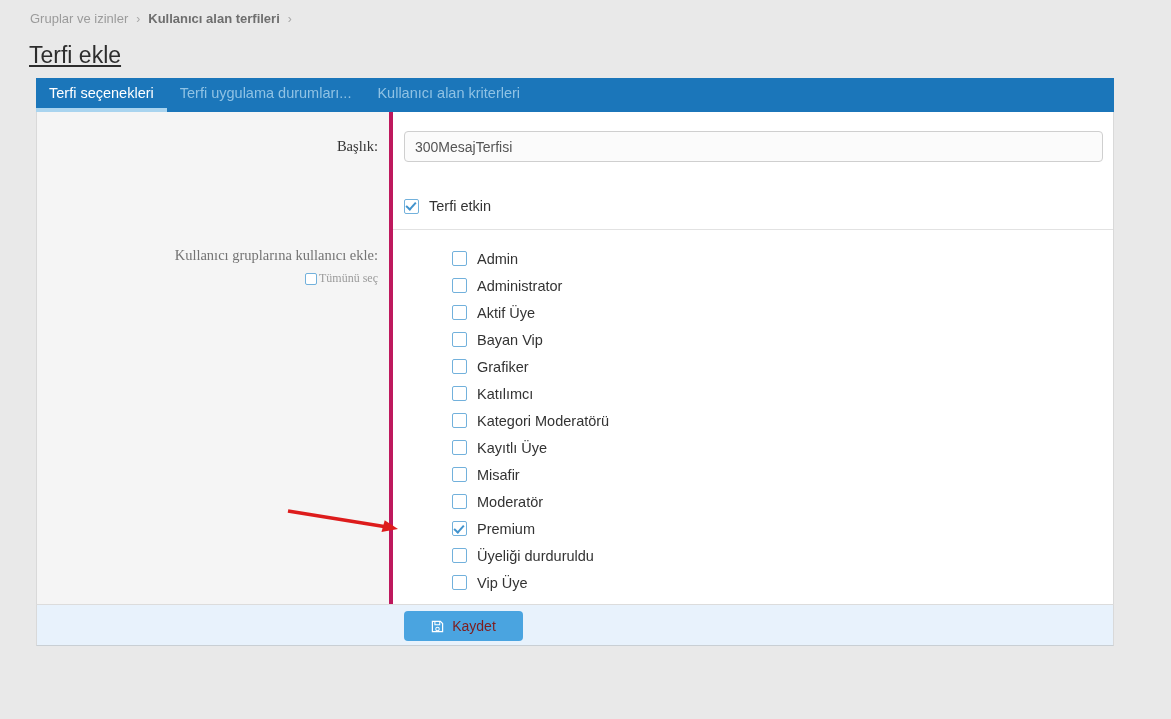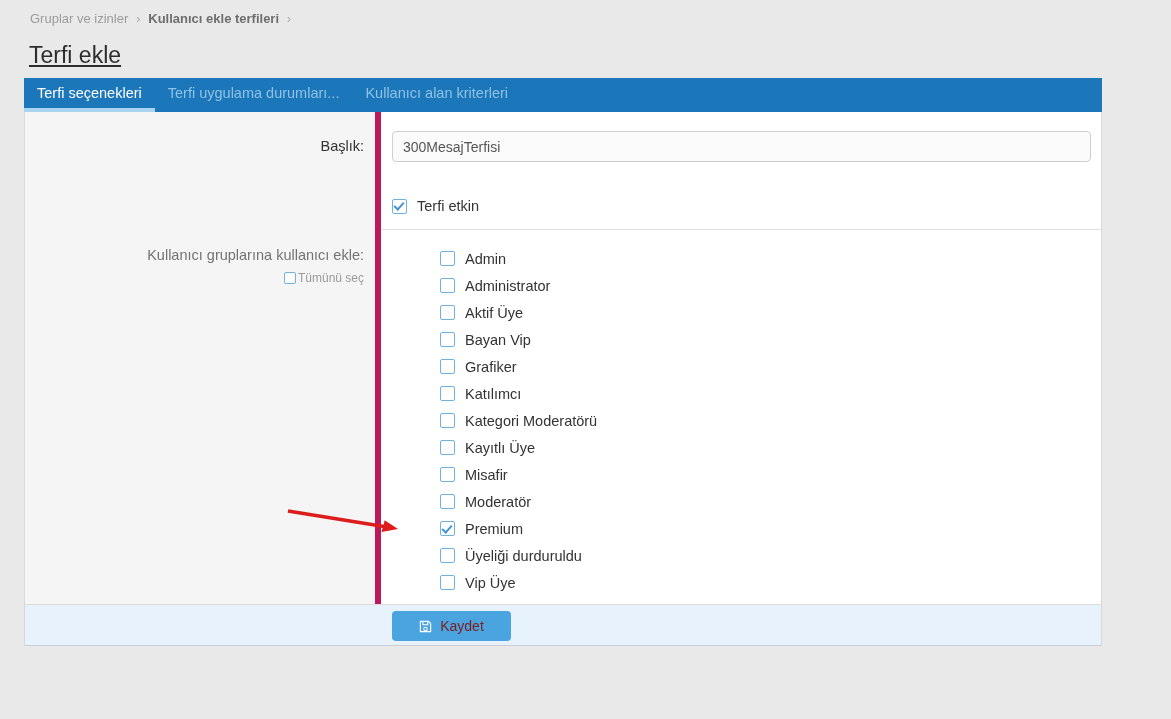--- a/index.html
+++ b/index.html
@@ -10,29 +10,29 @@
     -webkit-font-smoothing:antialiased;
   }
   
   .breadcrumb{position:absolute;left:30px;top:11px;font-size:13px;color:#9b9b9b;display:flex;align-items:center;justify-content:space-between;}
   .crumb{cursor:pointer;}
   .crumb.strong{color:#6e6e6e;font-weight:bold;}
   .sep{margin:0 8px;color:#a8a8a8;font-size:12px;}
   
   .page-title{position:absolute;left:29px;top:42px;margin:0;font-size:23px;font-weight:400;color:#2d2d2d;text-decoration:underline;}
   
-  .panel{position:absolute;left:24px;top:78px;width:1078px;}
+  .panel{position:absolute;left:36px;top:78px;width:1078px;}
   .tabbar{height:34px;background:#1b76ba;display:flex;}
   .tab{height:34px;line-height:31px;box-sizing:border-box;padding:0 13px;font-size:14.5px;
        color:#8fc2e4;border-bottom:4px solid transparent;cursor:pointer;white-space:nowrap;}
   .tab.active{color:#ffffff;border-bottom-color:#a9d4ef;}
   .panel-body{display:flex;height:492px;background:#ffffff;box-sizing:border-box;
               border-left:1px solid #d9d9d9;border-right:1px solid #d9d9d9;}
   
-  .leftcol{width:356px;background:#f5f5f5;border-right:6px solid #be185d;position:relative;box-sizing:border-box;flex:0 0 auto;}
+  .leftcol{width:356px;background:#f5f5f5;border-right:4px solid #be185d;position:relative;box-sizing:border-box;flex:0 0 auto;font-family:Liberation Serif, serif;}
   .lbl-baslik{position:absolute;top:19px;right:11px;height:31px;line-height:31px;font-size:14.5px;color:#333;}
   .lbl-groups{position:absolute;top:135px;right:11px;font-size:14.5px;color:#737373;}
   .selectall{position:absolute;top:159px;right:11px;display:flex;align-items:center;gap:2px;
              color:#9b9b9b;font-size:12px;cursor:pointer;}
   
   .rightcol{flex:1;background:#fff;padding:19px 10px 0 11px;box-sizing:border-box;}
   .txt{display:block;width:100%;height:31px;box-sizing:border-box;border:1px solid #cfcfcf;border-radius:4px;
        background:#fbfbfb;padding:0 10px;font-size:14px;color:#555;font-family:inherit;outline:none;}
   .row{display:flex;align-items:center;gap:10px;font-size:14.5px;color:#333;cursor:pointer;}
   .enable-row{margin-top:36px;height:16px;}
@@ -53,21 +53,21 @@
             gap:8px;cursor:pointer;padding:0;}
   
   .arrow-annotation{position:absolute;left:282px;top:502px;pointer-events:none;}
 </style>
 </head>
 <body>
 
 <div class="breadcrumb" id="breadcrumb">
     <span class="crumb">Gruplar ve izinler</span>
     <span class="sep">›</span>
-    <span class="crumb strong">Kullanıcı ekle terfileri</span>
+    <span class="crumb strong">Kullanıcı alan terfileri</span>
     <span class="sep">›</span>
   </div>
 
 <h1 class="page-title">Terfi ekle</h1>
 
 <div class="panel">
 
   <div class="tabbar" id="tabbar">
       <div class="tab active">Terfi seçenekleri</div>
       <div class="tab">Terfi uygulama durumları...</div>

